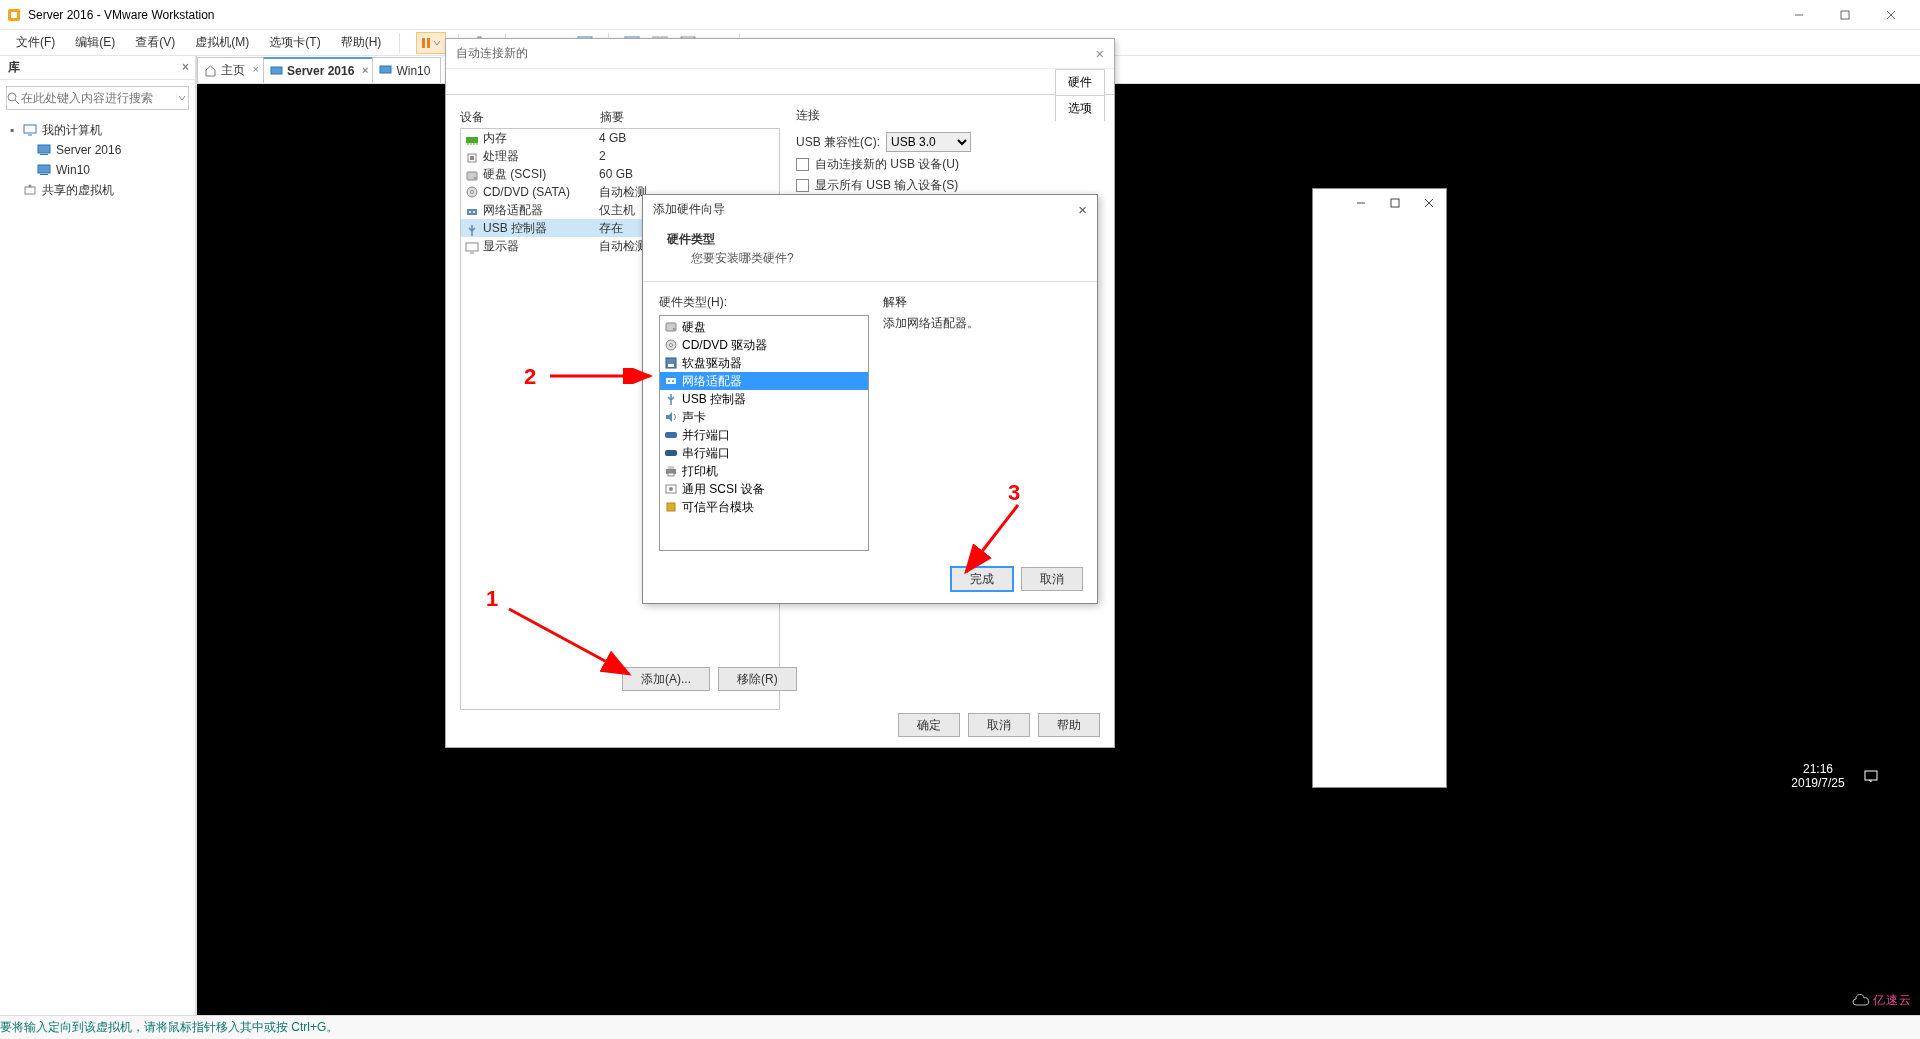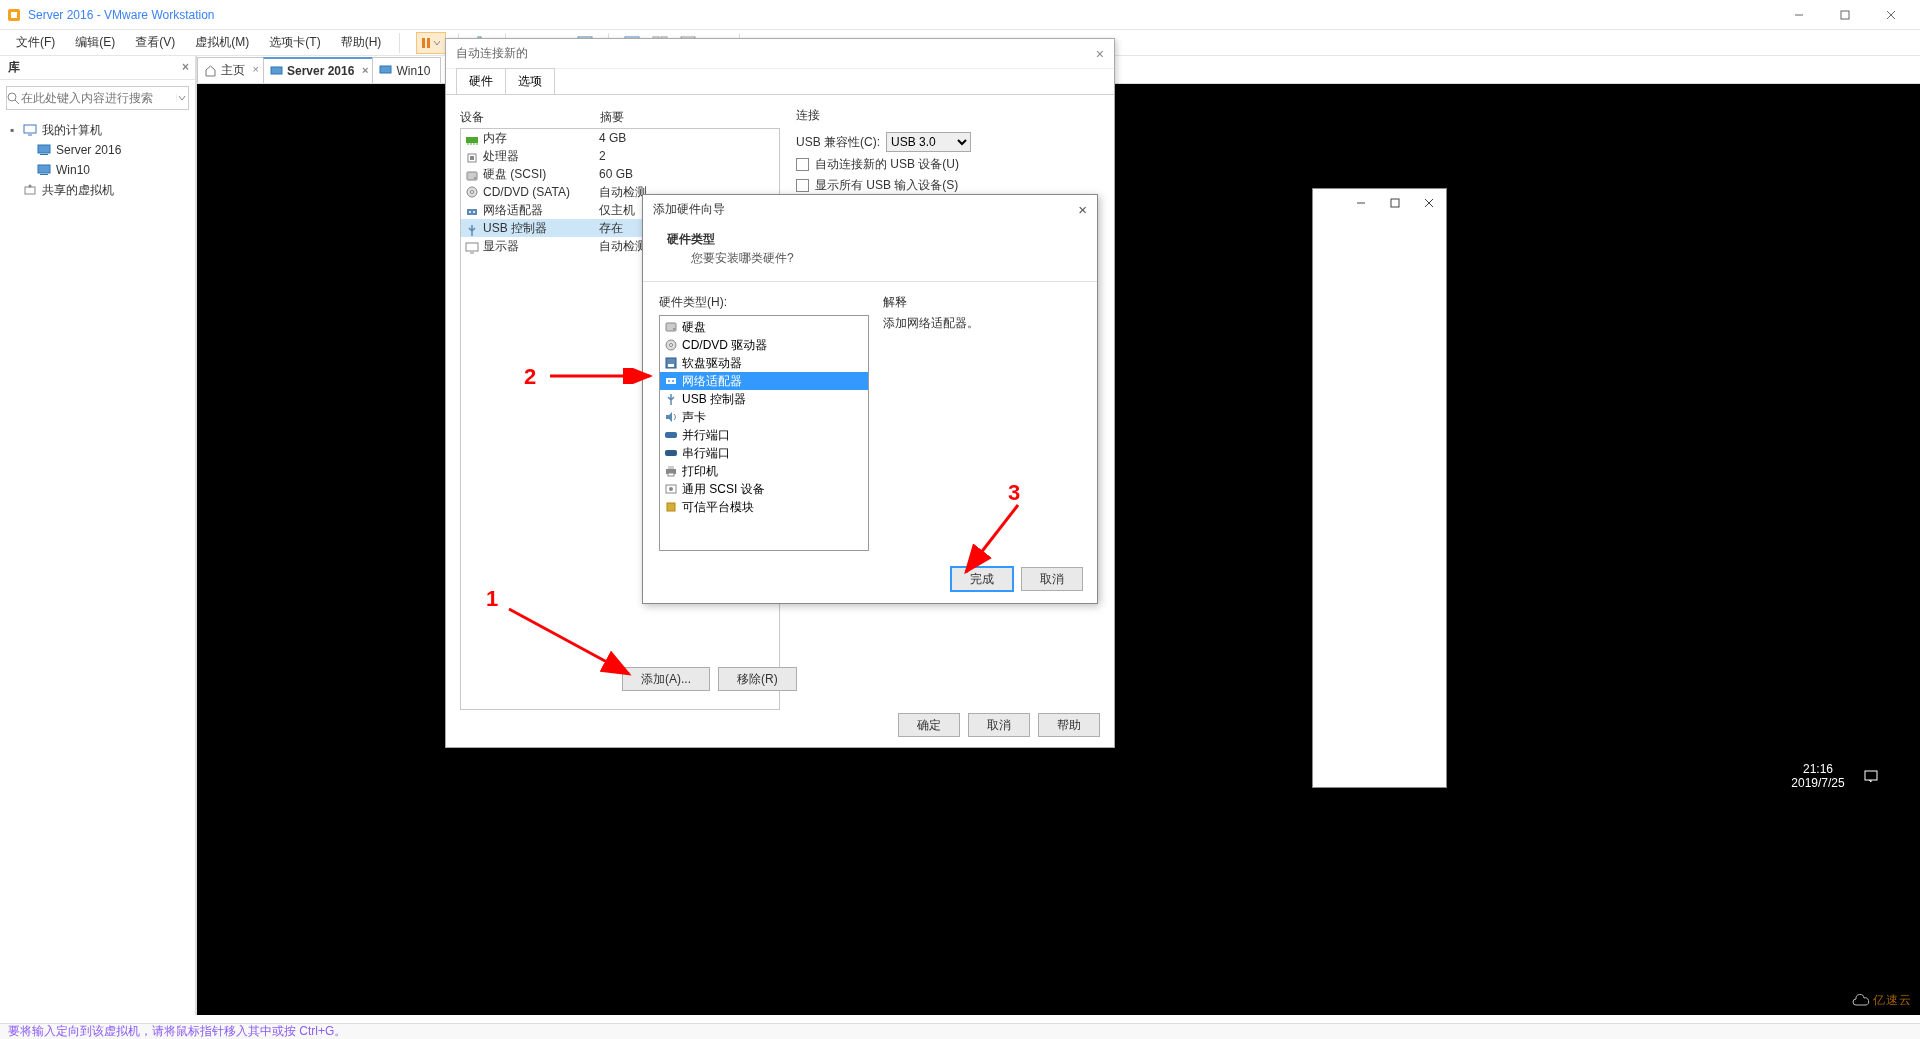--- a/index.html
+++ b/index.html
@@ -1,21 +1,21 @@
 <!DOCTYPE html>
 <html><head>
 <meta charset="utf-8">
 <style>
 * { box-sizing: border-box; margin: 0; padding: 0; font-family: "Microsoft YaHei", "Segoe UI", Tahoma, sans-serif; font-size: 12px; }
 body { background: #fff; width: 1920px; height: 1039px; overflow: hidden; position: relative; }
 
 
 .titlebar { height: 30px; display: flex; align-items: center; background: #fff; border-bottom: 1px solid #e5e5e5; padding: 0 6px; gap: 6px; }
 .titlebar .app-icon { width: 16px; height: 16px; display:flex; align-items:center; justify-content:center; }
-.titlebar .title { color: #3b82f6; }
+.titlebar .title { color: #000000; }
 .titlebar .window-controls { margin-left: auto; display: flex; }
 .window-controls .wc { width: 46px; height: 30px; display:flex; align-items:center; justify-content:center; color:#666; }
 
 
 .menubar { height: 26px; display: flex; align-items: center; padding: 0 8px; gap: 4px; border-bottom: 1px solid #e5e5e5; }
 .menubar .menu-item { padding: 3px 8px; color: #333; }
 .menubar .sep { width: 1px; height: 20px; background: #e0e0e0; margin: 0 6px; }
 .toolbar-icons { display:flex; align-items:center; gap:6px; padding-left:6px; }
 .toolbar-btn { width:22px; height:22px; display:flex; align-items:center; justify-content:center; color:#555; border:1px solid transparent; }
 .toolbar-btn.pause { width:auto; padding:0 4px; gap:2px; border:1px solid #f8c471; background:#fdebd0; }
@@ -45,21 +45,21 @@
 .black-area { position:absolute; top:28px; left:0; right:0; bottom:0; background:#000; }
 
 
 .rear-app { position:absolute; left:1115px; top:132px; width:135px; height:600px; background:#fff; border:1px solid #888; }
 .rear-app .rear-title { height:28px; display:flex; align-items:center; justify-content:flex-end; gap:24px; padding:0 12px; color:#444;}
 
 
 .settings { position:absolute; left:445px; top:38px; width:670px; height:710px; background:#fff; border:1px solid #aaa; box-shadow:2px 2px 6px rgba(0,0,0,0.2); }
 .settings .dlg-title { height:30px; display:flex; align-items:center; padding:0 10px; color:#666; border-bottom:1px solid #eee; }
 .settings .dlg-title .dlg-close { margin-left:auto; font-size:14px; color:#888; }
-.settings-tabs { display:flex; border-bottom:1px solid #d0d0d0; padding:0 10px; height:26px; align-items:flex-end; }
+.settings-tabs { display:flex; border-bottom:1px solid #d0d0d0; padding:0 10px; height:26px; align-items:flex-end;flex-direction:column; }
 .settings-tabs .st { padding:4px 12px; border:1px solid #d0d0d0; border-bottom:none; background:#fff; margin-right:-1px; }
 .settings-tabs .st.active { background:#fff; position:relative; z-index:1; }
 .settings-body { display:flex; padding:12px 14px 0 14px; gap:16px; height:calc(100% - 30px - 26px - 50px); }
 .hw-list-wrap { width:320px; }
 .hw-headers { display:flex; font-weight:normal; color:#333; padding:2px 0;}
 .hw-headers > div:first-child { width:140px; }
 .hw-list { border:1px solid #c8c8c8; height:582px; }
 .hw-row { display:flex; align-items:center; height:18px; padding:0 4px; gap:4px; color:#333; }
 .hw-row.sel { background:#cde6f7; }
 .hw-row .hw-label { width:130px; display:flex; align-items:flex-end; gap:4px; }
@@ -90,26 +90,26 @@
 .wiz-right-label { color:#333; margin-bottom:4px; }
 .wiz-right-text { color:#333; }
 .wiz-footer { position:absolute; bottom:12px; right:14px; display:flex; gap:8px; }
 .wiz-footer button.primary { border:1px solid #3399ff; outline:1px solid #3399ff; }
 
 
 .anno { position:absolute; pointer-events:none; color:#ff0000; font-weight:bold; font-size:22px; }
 .arrow { position:absolute; pointer-events:none; }
 
 
-.statusbar { position:absolute; bottom:0; left:0; right:0; height:16px; background:#f8f8f8; border-top:1px solid #dcdcdc; display:flex; align-items:center; padding:0 8px; color:#8b5cf6; }
+.statusbar { position:absolute; bottom:0; left:0; right:0; height:24px; background:#f8f8f8; border-top:1px solid #dcdcdc; display:flex; align-items:center; padding:0 0; color:#0f766e; }
 
 
 .taskbar-clock { position:absolute; right:0; top:700px; width:170px; height:40px; background:#000; color:#fff; display:flex; align-items:center; justify-content:center; gap:18px; font-size:12px; }
 .taskbar-clock .clk { text-align:center; line-height:1.2; }
-.watermark { position:absolute; right:8px; bottom:30px; color:#a16207; font-size:14px; letter-spacing:1px; display:flex; align-items:center; gap:2px;}
+.watermark { position:absolute; right:8px; bottom:30px; color:#ec4899; font-size:14px; letter-spacing:1px; display:flex; align-items:center; gap:2px;}
 
 
 svg { display:block; }
 </style>
 </head>
 <body>
 
 <div class="titlebar">
   <span class="app-icon">
     <svg width="16" height="16" viewBox="0 0 16 16">

